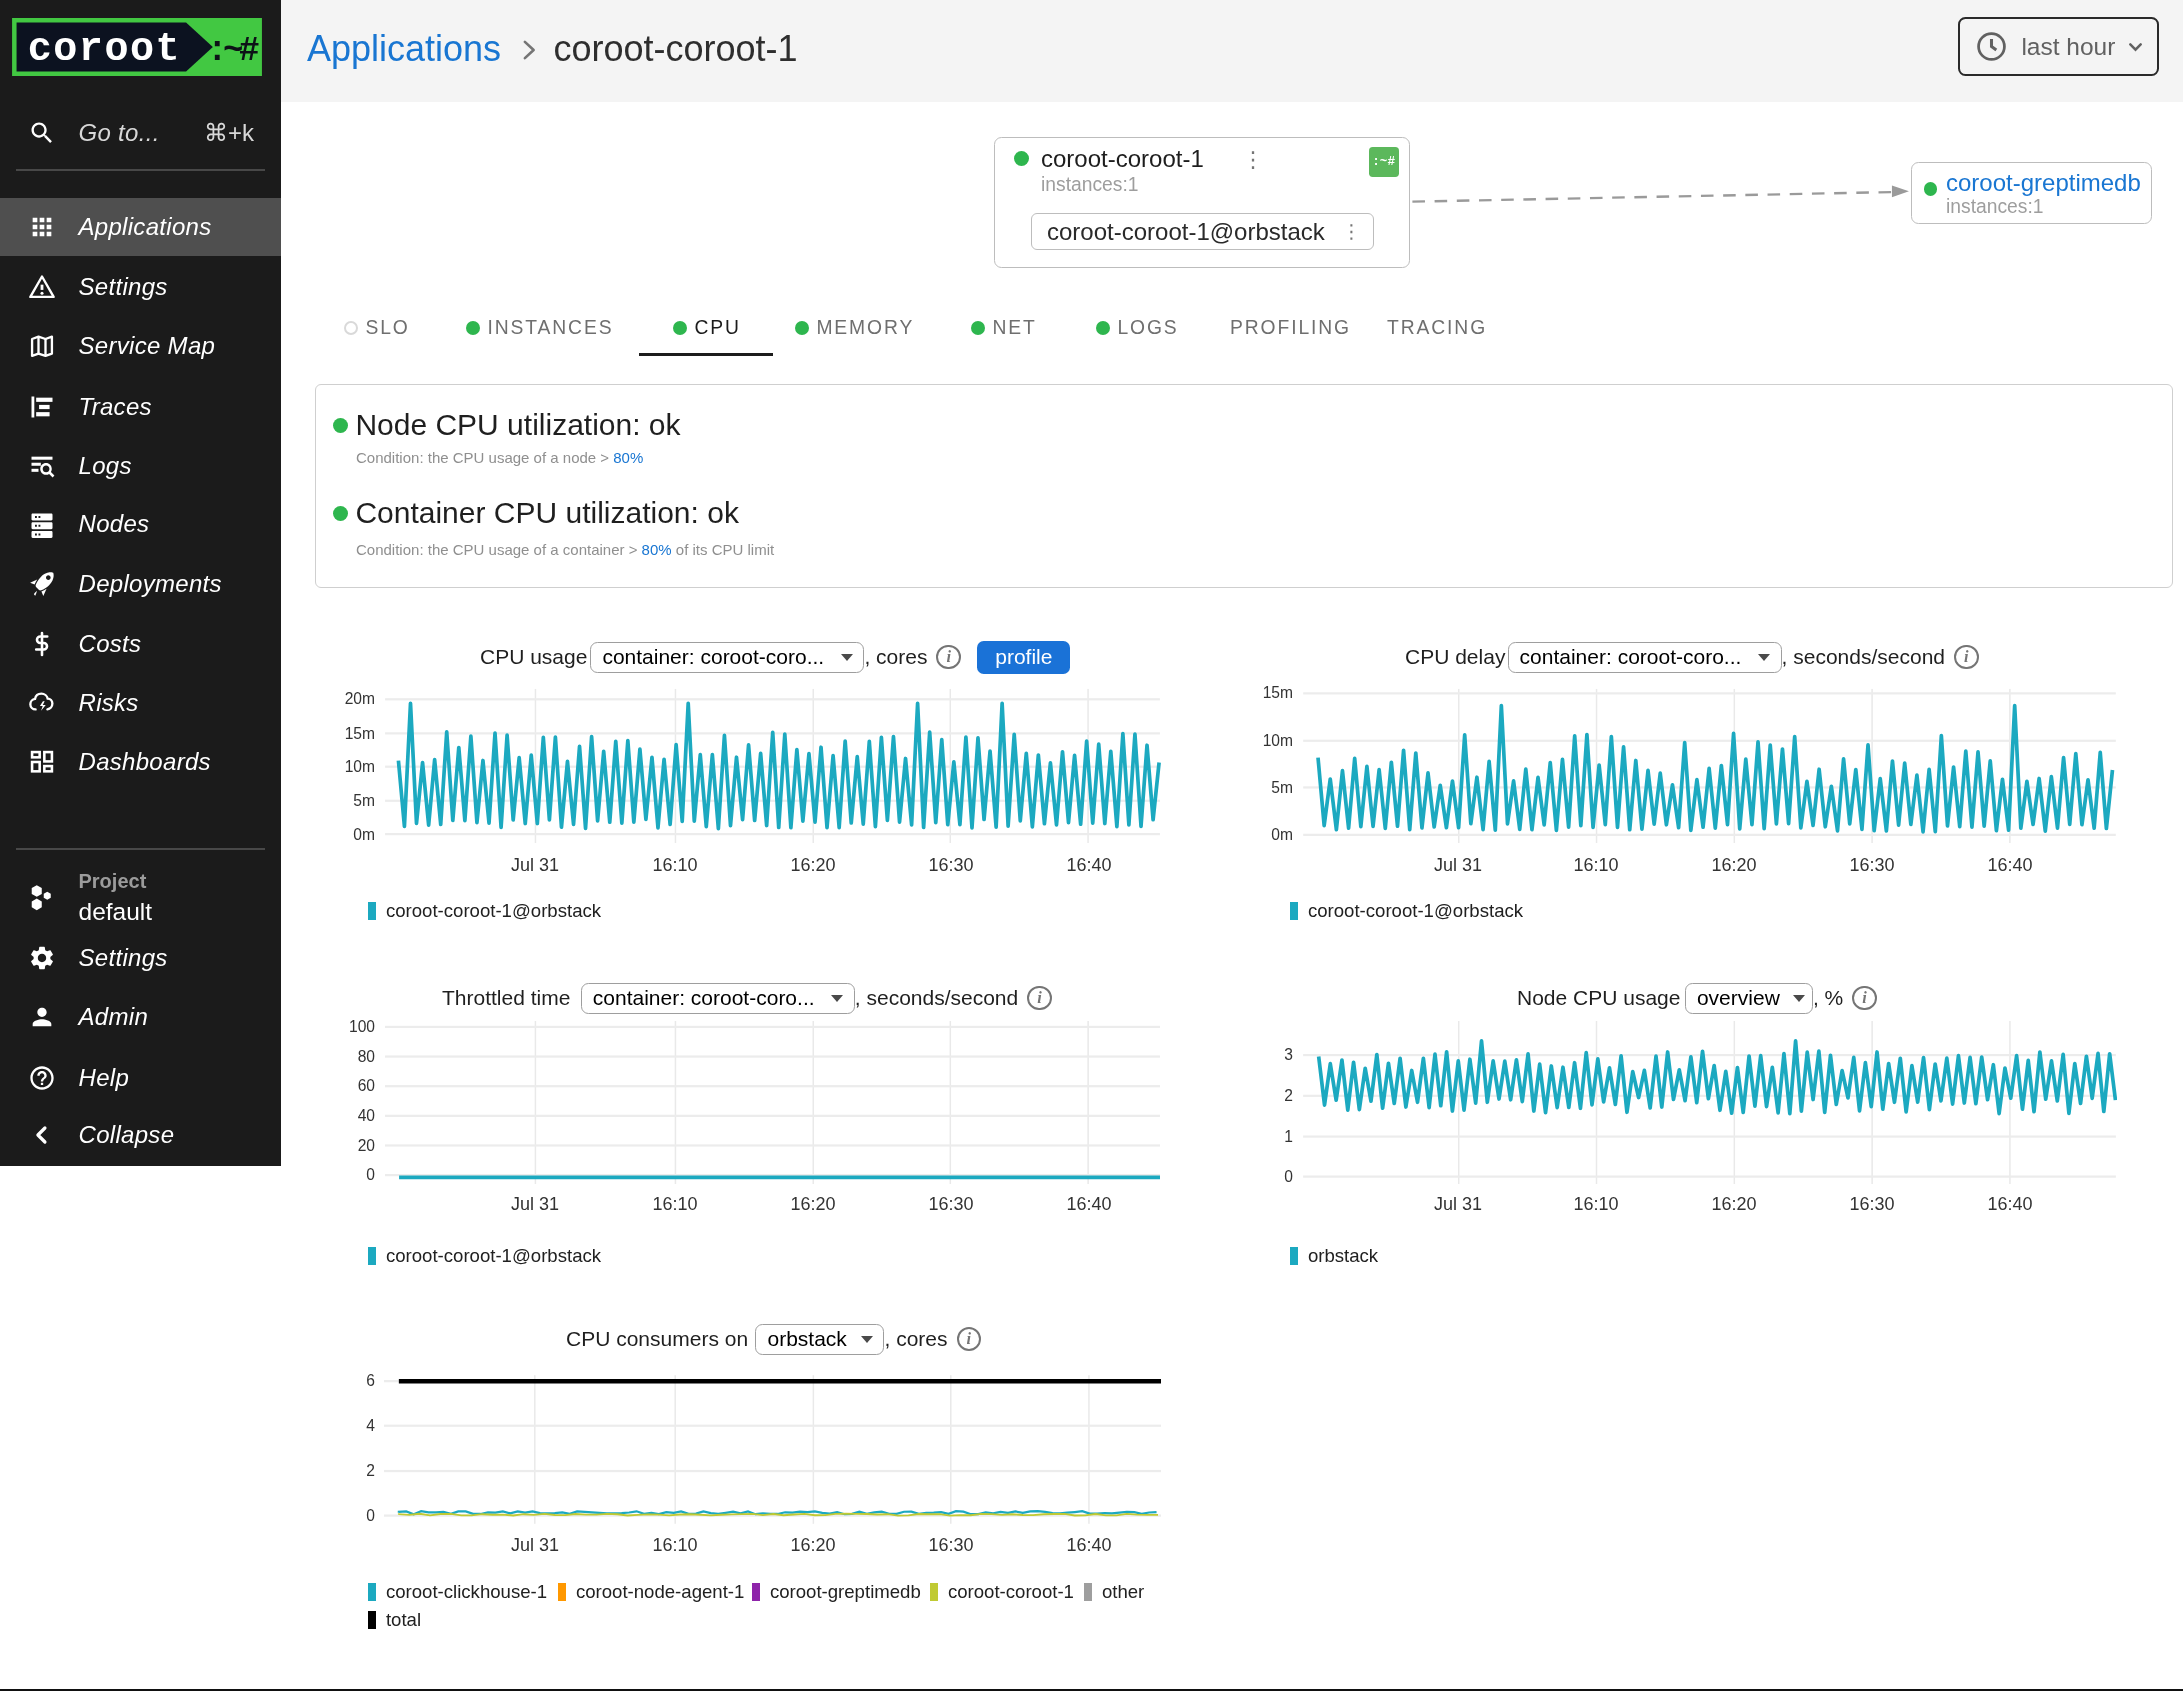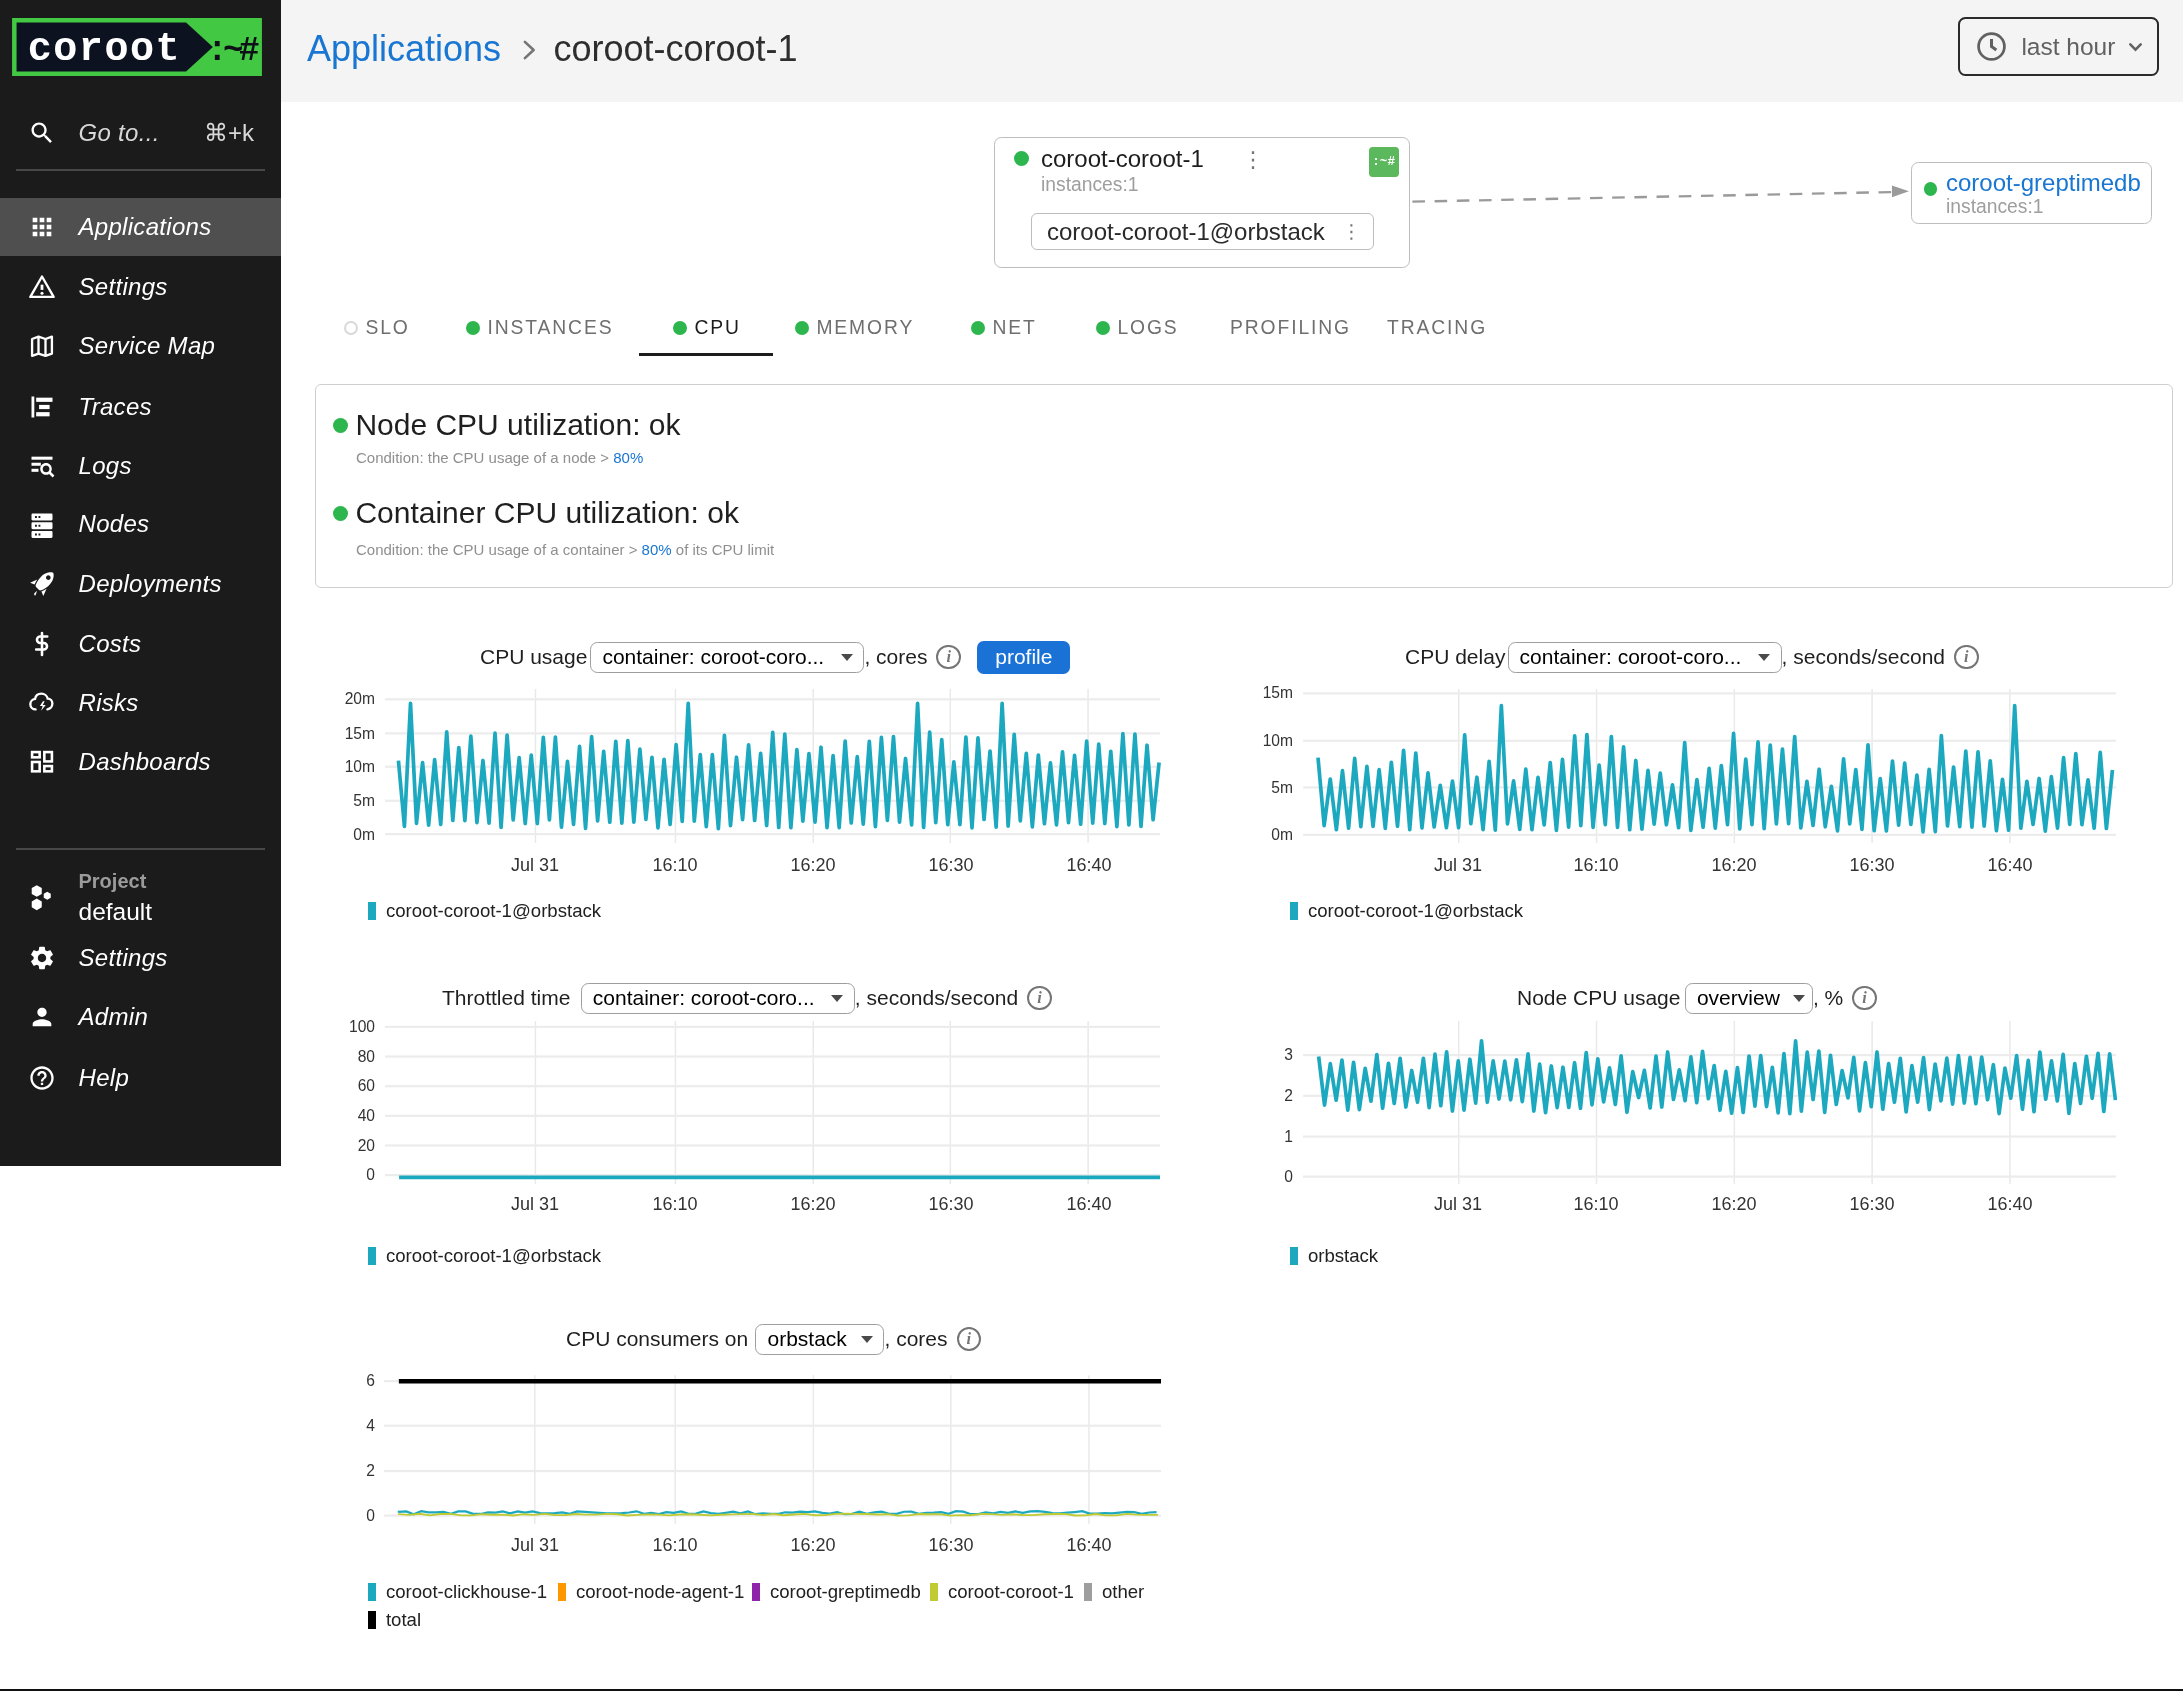--- a/index.html
+++ b/index.html
@@ -170,20 +170,26 @@
     <svg class="ic" viewBox="0 0 24 24" fill="#fff">
         <path d="M12 12c2.21 0 4-1.79 4-4s-1.79-4-4-4-4 1.79-4 4 1.79 4 4 4zm0 2c-2.67 0-8 1.34-8 4v2h16v-2c0-2.66-5.33-4-8-4z"></path>
       </svg>
     <div class="lbl">Admin</div>
   </div>
   <div class="navitem" style="top:1049px;">
     <svg class="ic" viewBox="0 0 24 24" fill="#fff">
         <path d="M11 18h2v-2h-2v2zm1-16C6.48 2 2 6.48 2 12s4.48 10 10 10 10-4.48 10-10S17.52 2 12 2zm0 18c-4.41 0-8-3.59-8-8s3.59-8 8-8 8 3.59 8 8-3.59 8-8 8zm0-14c-2.21 0-4 1.79-4 4h2c0-1.1.9-2 2-2s2 .9 2 2c0 2-3 1.75-3 5h2c0-2.25 3-2.5 3-5 0-2.21-1.79-4-4-4z"></path>
       </svg>
     <div class="lbl">Help</div>
+  </div>
+  <div class="navitem" style="top:1106px;">
+    <svg class="ic" viewBox="0 0 24 24" fill="none" stroke="#fff" stroke-width="2.8" stroke-linecap="round" stroke-linejoin="round">
+        <path d="M14.5 6l-6 6 6 6"></path>
+      </svg>
+    <div class="lbl">Collapse</div>
   </div>
 </div>
 
 <div id="hdr"></div>
 <div id="crumb">Applications
   <svg width="30" height="30" viewBox="0 0 24 24" style="margin:3px 10.4px 0 12px;" fill="none" stroke="#757575" stroke-width="2.1" stroke-linecap="round" stroke-linejoin="round">
       <path d="M9.5 5.5l7 6.5-7 6.5"></path>
     </svg>
   <span class="cur">coroot-coroot-1</span>
 </div>

